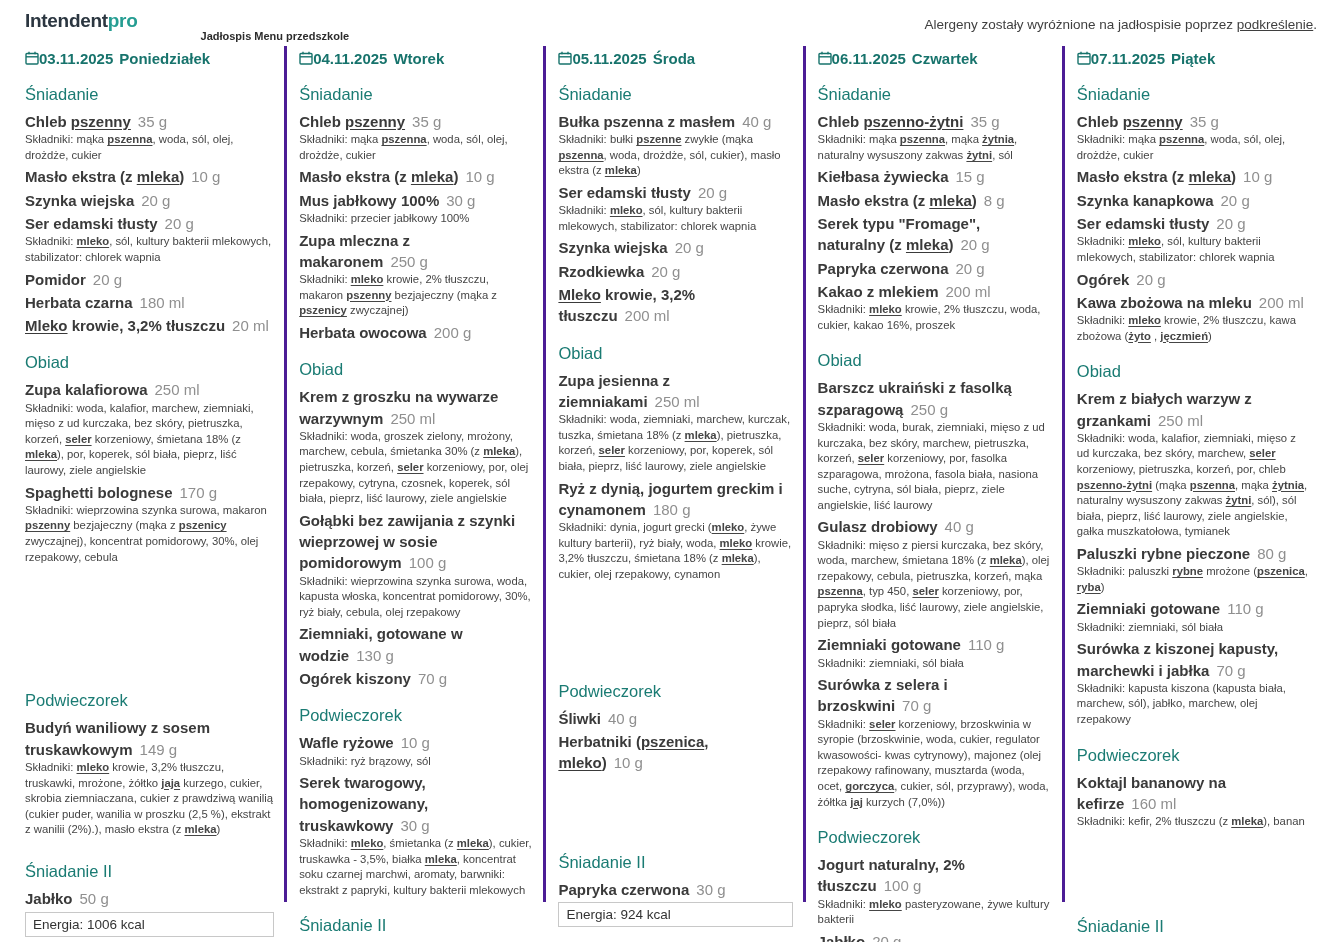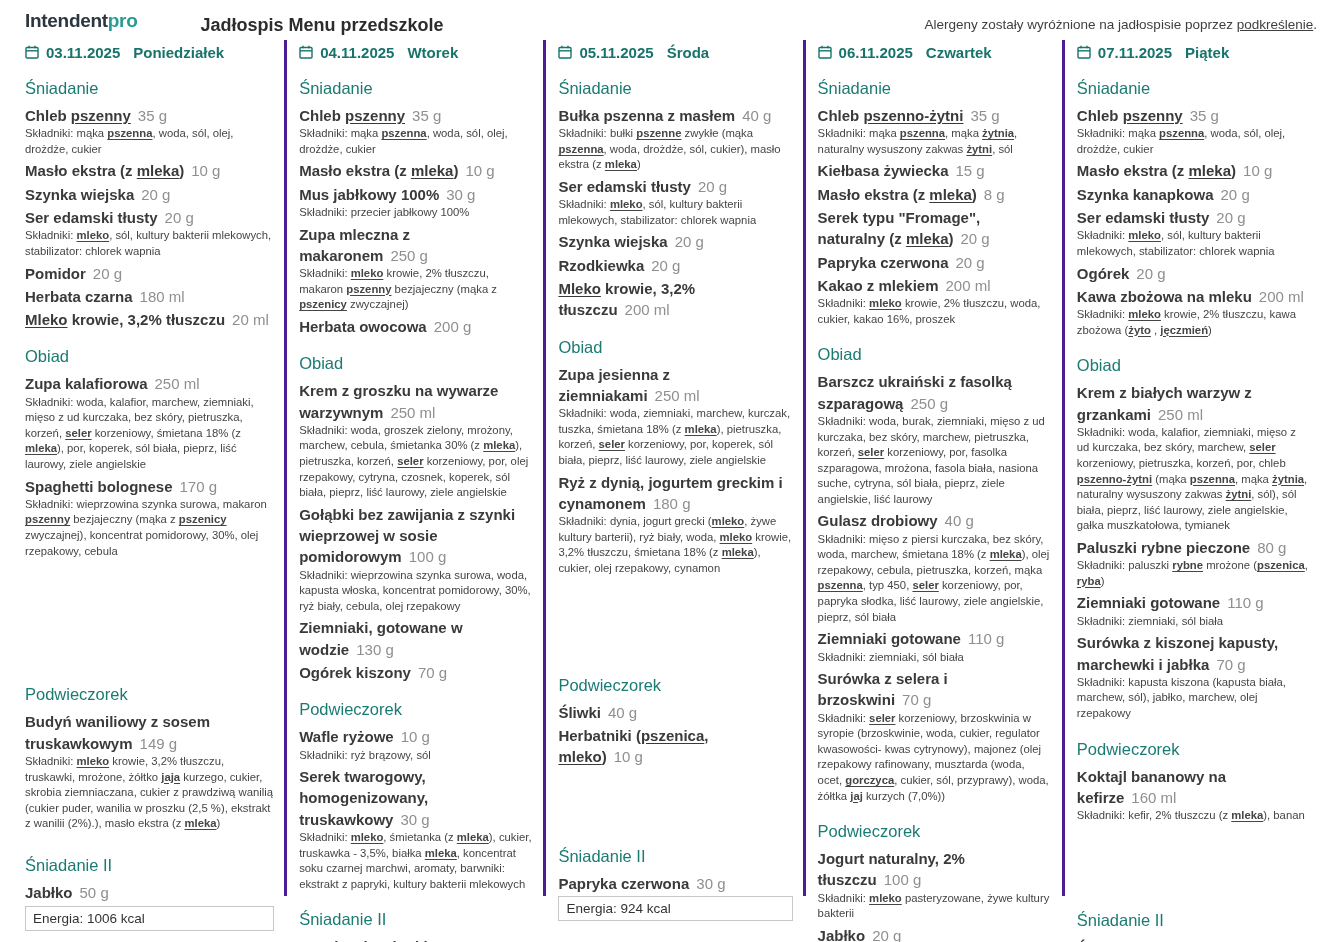--- a/index.html
+++ b/index.html
@@ -6,28 +6,28 @@
   html,body { background:#ffffff; }
   .page {
     width:1339px; height:942px; background:#fff; overflow:hidden;
     font-family:"Liberation Sans","DejaVu Sans",sans-serif; color:#3a3a3a;
     position:relative;
   }
   
   .top-bar { display:flex; align-items:flex-start; padding:10px 22px 0 25px; }
   .logo { font-size:19px; font-weight:700; color:#2b3640; letter-spacing:-0.3px; white-space:nowrap; }
   .logo .accent { color:#259d92; font-weight:600; }
-  .doc-title { font-size:18px; font-weight:700; color:#2c2c2c; margin-left:63px; margin-top:5px; white-space:nowrap; }
+  .doc-title { font-size:11px; font-weight:700; color:#2c2c2c; margin-left:63px; margin-top:20px; white-space:nowrap; }
   .allergen-note { margin-left:auto; font-size:13.5px; color:#3f3f3f; margin-top:7px; white-space:nowrap; }
   .allergen-note u { font-weight:400; }
   
   .days { display:grid; grid-template-columns:repeat(5,1fr); padding:4px 18px 0 25px; }
   .day { display:flex; flex-direction:column; height:856px; padding:0 10px 0 12px; border-left:3px solid #4c1d95; min-width:0; }
   .day:first-child { border-left:none; padding-left:0; }
-  .day-head { display:flex; align-items:center; gap:7px; font-size:15px; font-weight:700; color:#17736c; height:24px; flex:none; }
+  .day-head { display:flex; align-items:center; font-size:15px; font-weight:700; color:#17736c; height:24px; flex:none; }
   .day-head .cal { flex:none; display:inline-flex; }
   .day-head .wd { margin-left:6px; }
   .sec-title { font-size:16.5px; font-weight:400; color:#1a7b73; margin:15px 0 7px 0; }
   .sec { flex:none; }
   .sec-0 { min-height:226px; }
   .sec-1 { min-height:338px; }
   .sec-2 { min-height:171px; }
   .sec-3 { min-height:58px; }
   .dish { margin-bottom:2px; }
   .dish-line { font-size:15px; line-height:1.42; color:#3a3a3a; }

